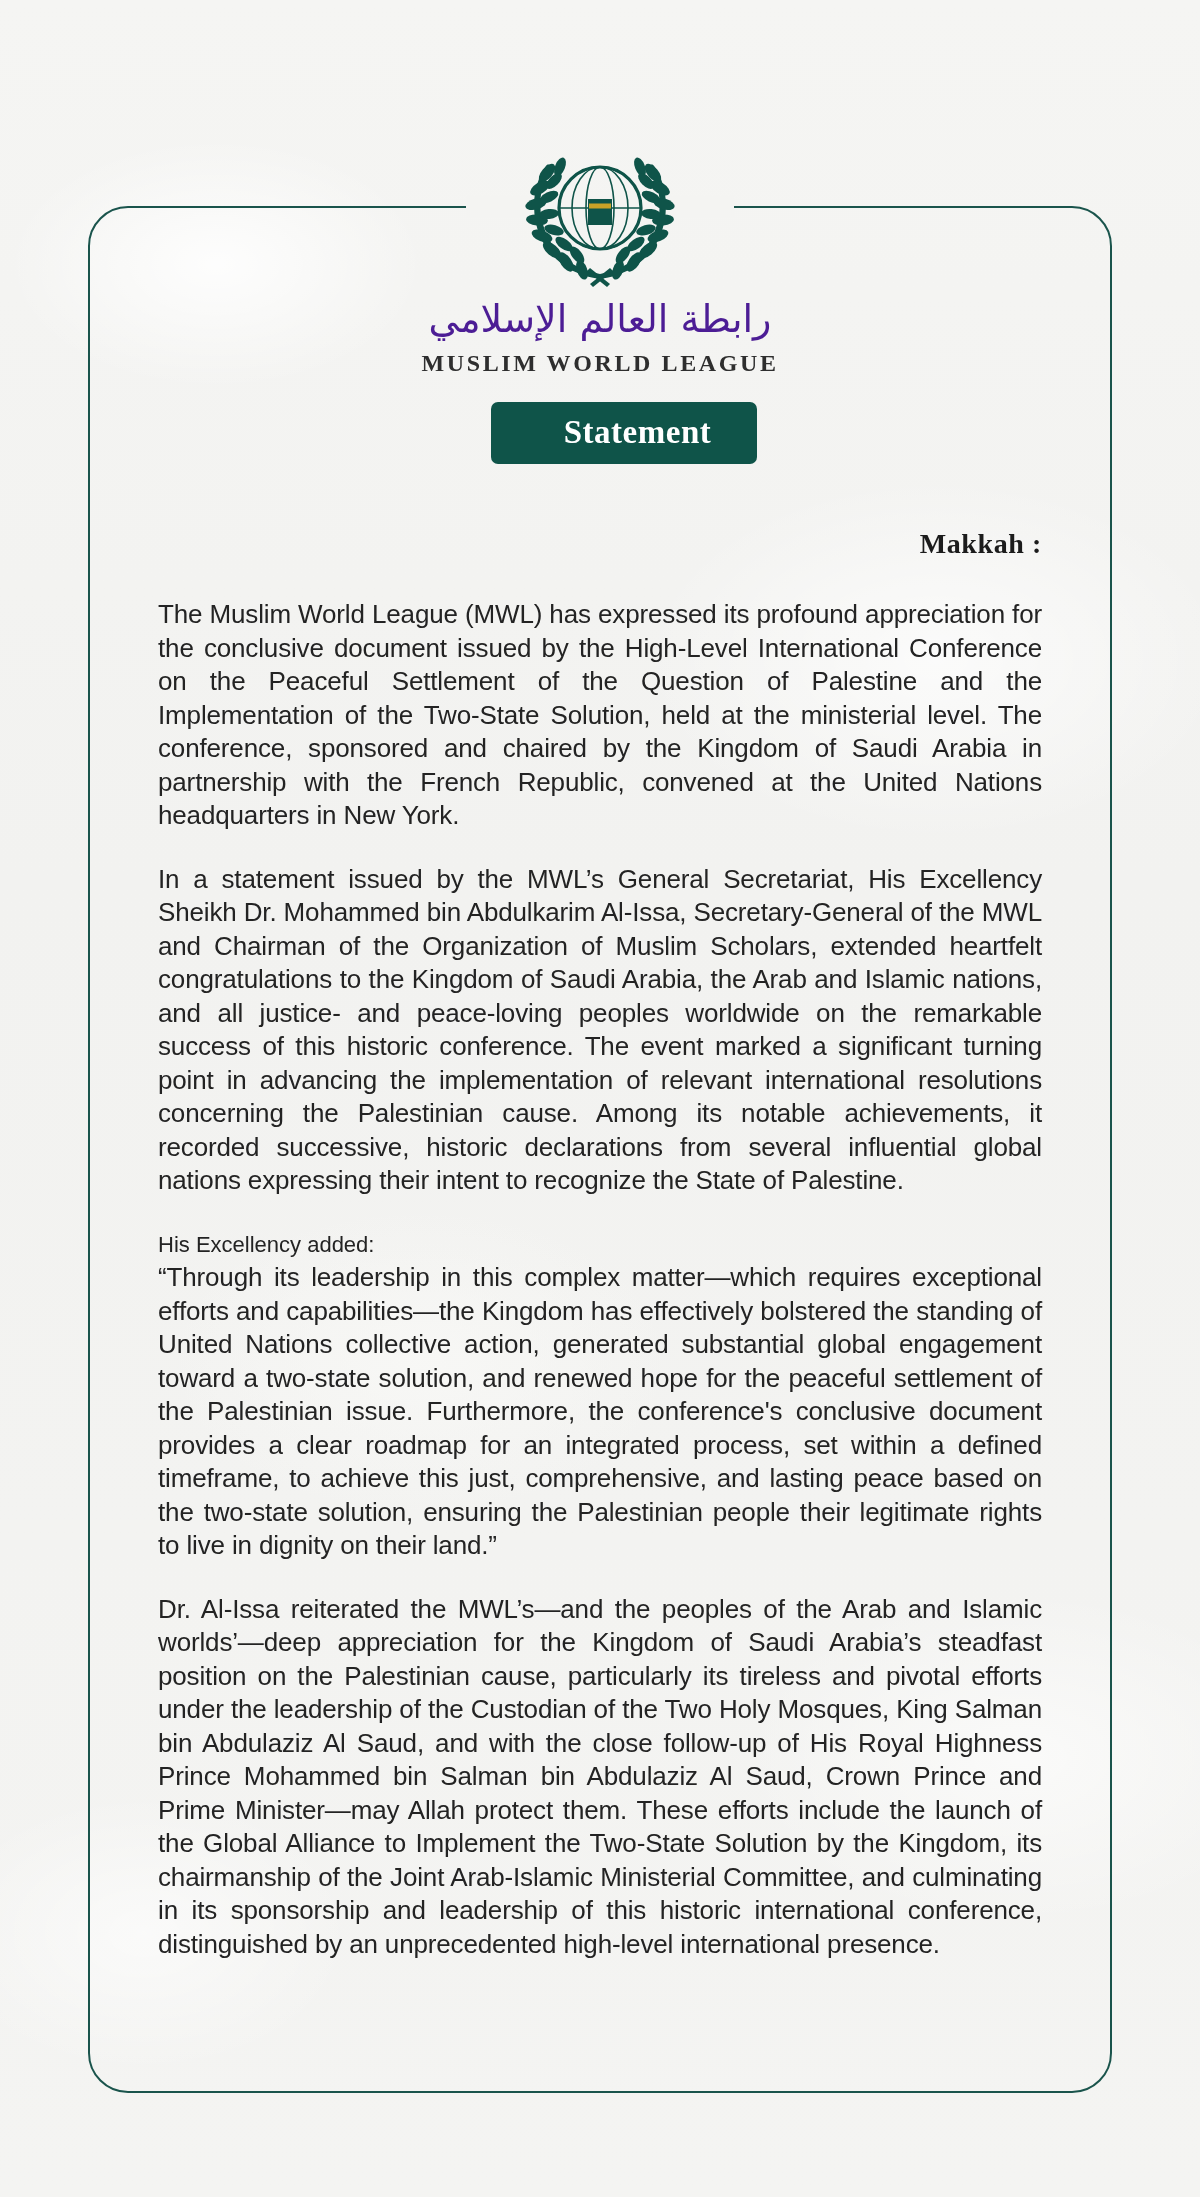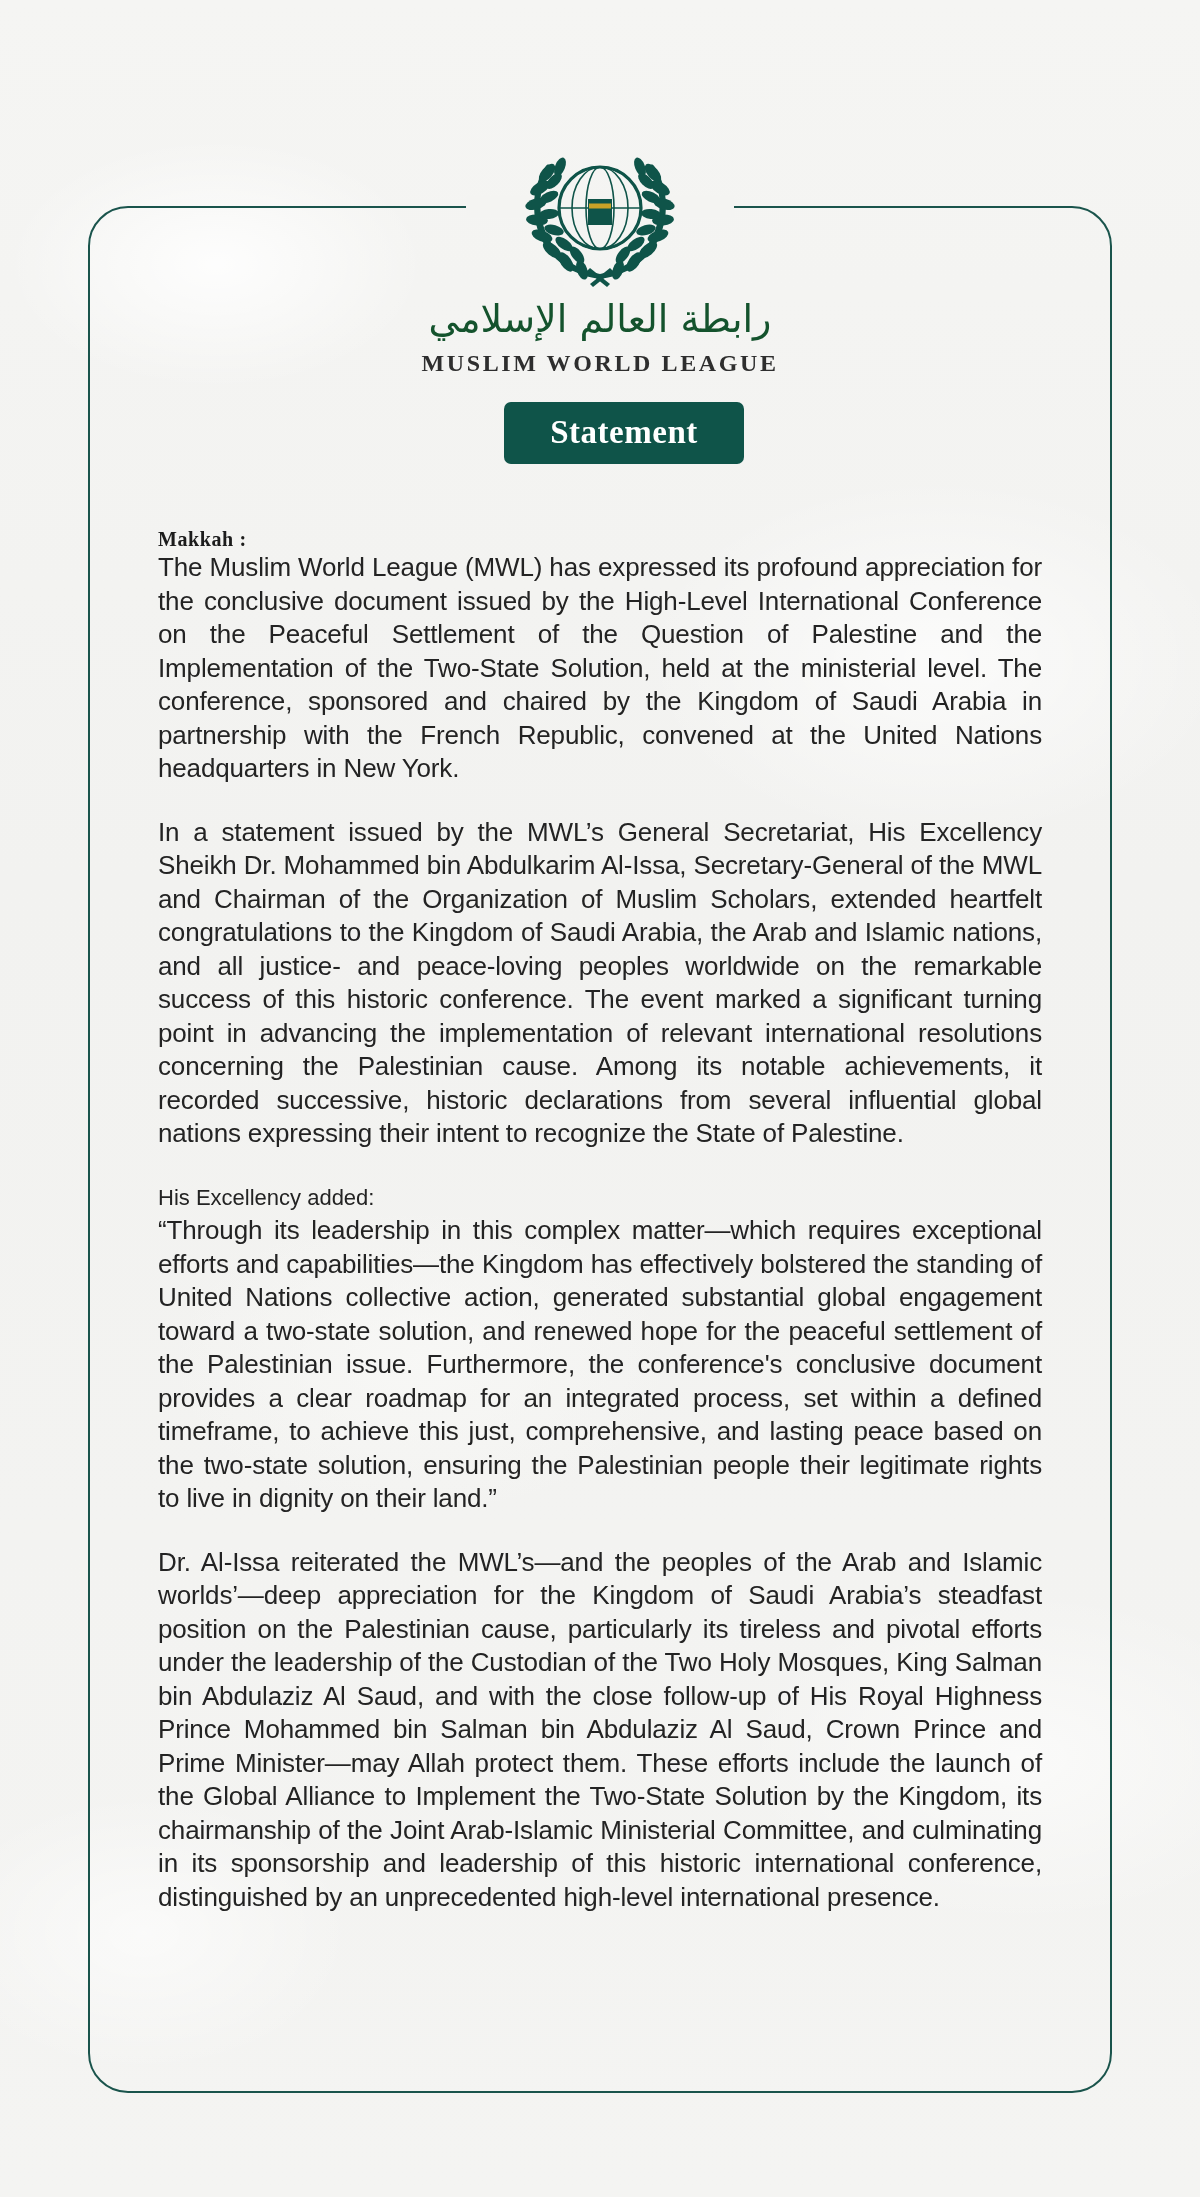--- a/index.html
+++ b/index.html
@@ -74,21 +74,21 @@
   .logo-wrap {
     width: 172px;
     height: 150px;
     position: relative;
   }
 
   .wordmark-ar {
     margin-top: 6px;
     font-family: "DejaVu Sans", sans-serif;
     font-size: 38px;
-    color: #14532d;
+    color: #4c1d95;
     letter-spacing: 0px;
     direction: rtl;
     line-height: 1.25;
   }
 
   .wordmark-en {
     margin-top: 6px;
     font-family: "Liberation Serif", serif;
     font-weight: bold;
     font-size: 24px;
@@ -96,41 +96,43 @@
     color: #2e2e2e;
   }
 
   .statement-badge {
     margin-top: 25px;
     background: #0f5449;
     color: #ffffff;
     font-family: "Liberation Serif", serif;
     font-weight: bold;
     font-size: 33px;
-    padding: 12px 46px 14px 46px;
+    padding: 12px 46px 14px 73px;
     border-radius: 7px;
     letter-spacing: .5px;
     line-height: 1.1;
     margin-left: 48px;
   }
 
   
   .content {
     position: absolute;
     left: 158px;
     top: 528px;
     width: 884px;
   }
 
   .city-line {
     font-family: "Liberation Serif", serif;
     font-weight: bold;
-    font-size: 20px;
+    font-size: 28px;
     color: #1c1c1c;
     letter-spacing: .6px;
+    margin-bottom: 38px;
+    text-align: right;
   }
 
   p.para {
     font-family: "Liberation Sans", sans-serif;
     font-size: 26px;
     line-height: 33.5px;
     color: #232323;
     text-align: justify;
     text-justify: inter-word;
     margin-bottom: 30px;

